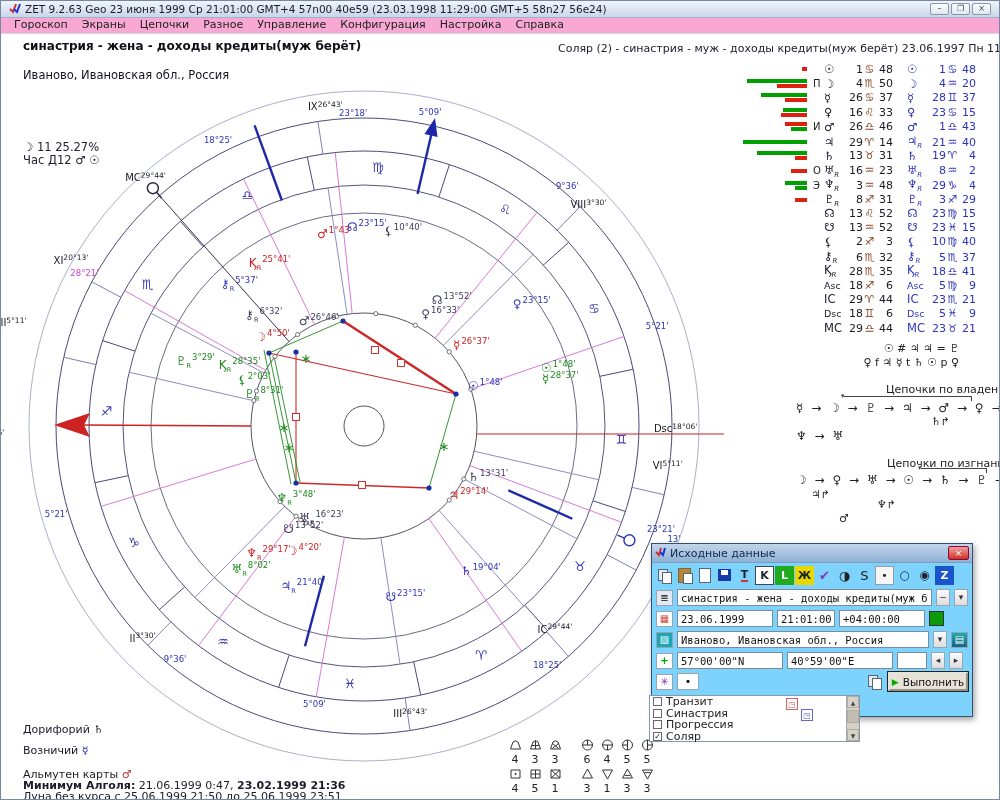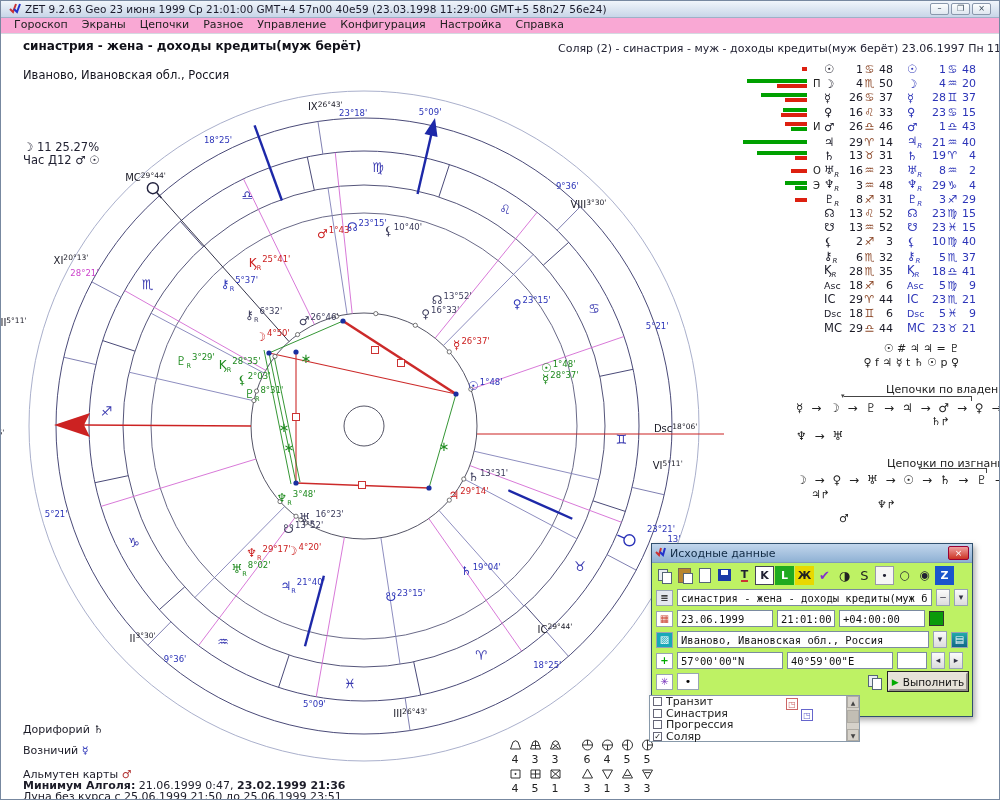--- a/index.html
+++ b/index.html
@@ -28,21 +28,21 @@
 .g1{color:#1a1a26}.g2{color:#2c34b8}
 .d1,.m1{text-align:right;color:#1a1a26}.s1{text-align:center;color:#8a4525}
 .d2,.m2{text-align:right;color:#2c34b8}.s2{text-align:center;color:#2c34b8}
 .rr{font-size:7px;vertical-align:sub}
 #aspects{left:746px;top:341px;width:232px;text-align:right;font-size:11px;color:#222;line-height:14px;padding-right:20px}
 .chaintitle{position:absolute;font-size:11px;color:#222;z-index:2;white-space:nowrap}
 .chainline{position:absolute;font-size:12px;color:#222;word-spacing:4px;z-index:2;white-space:nowrap}
 .bracket{position:absolute;height:5px;border-top:1px solid #444;border-right:1px solid #444;z-index:2}
 .bracket::before{content:"▾";position:absolute;left:-3px;top:-5px;font-size:7px;color:#444}
 .chainsub{position:absolute;font-size:11px;color:#222;z-index:2;white-space:nowrap}
-#dlg{position:absolute;left:650px;top:542px;width:322px;height:174px;background:#bef264;border:1px solid #30506e;box-shadow:2px 3px 6px rgba(0,0,0,.35);z-index:3}
+#dlg{position:absolute;left:650px;top:542px;width:322px;height:174px;background:#7dd3fc;border:1px solid #30506e;box-shadow:2px 3px 6px rgba(0,0,0,.35);z-index:3}
 .dtitle{height:19px;background:linear-gradient(#c2d6ec,#8fb1d4);display:flex;align-items:center;padding:0 3px;gap:4px;font-size:11px;color:#102a44;border-bottom:1px solid #7e9cbc}
 .dclose{margin-left:auto;width:21px;height:14px;background:linear-gradient(#f0a0a0,#cc3322);border:1px solid #903;border-radius:2px;color:#fff;font-size:9px;line-height:12px;text-align:center}
 .dtoolbar{display:flex;align-items:center;gap:1px;padding:2px 3px;height:24px}
 .tbi{width:19px;height:19px;display:inline-flex;align-items:center;justify-content:center;position:relative;font-size:11px;color:#223}
 .ic-copy::before,.ic-copy2::before{content:"";position:absolute;width:8px;height:10px;border:1px solid #567;background:#e8ecf2;left:3px;top:3px}
 .ic-copy::after,.ic-copy2::after{content:"";position:absolute;width:8px;height:10px;border:1px solid #567;background:#fff;left:7px;top:6px}
 .ic-paste::before{content:"";position:absolute;width:11px;height:13px;border:1px solid #765;background:#b8862f;left:3px;top:2px}
 .ic-paste::after{content:"";position:absolute;width:8px;height:9px;border:1px solid #567;background:#fff;left:8px;top:7px}
 .ic-new::before{content:"";position:absolute;width:10px;height:13px;border:1px solid #567;background:#fff;left:4px;top:2px}
 .ic-save::before{content:"";position:absolute;width:13px;height:12px;background:#1a3aa8;left:3px;top:3px}

